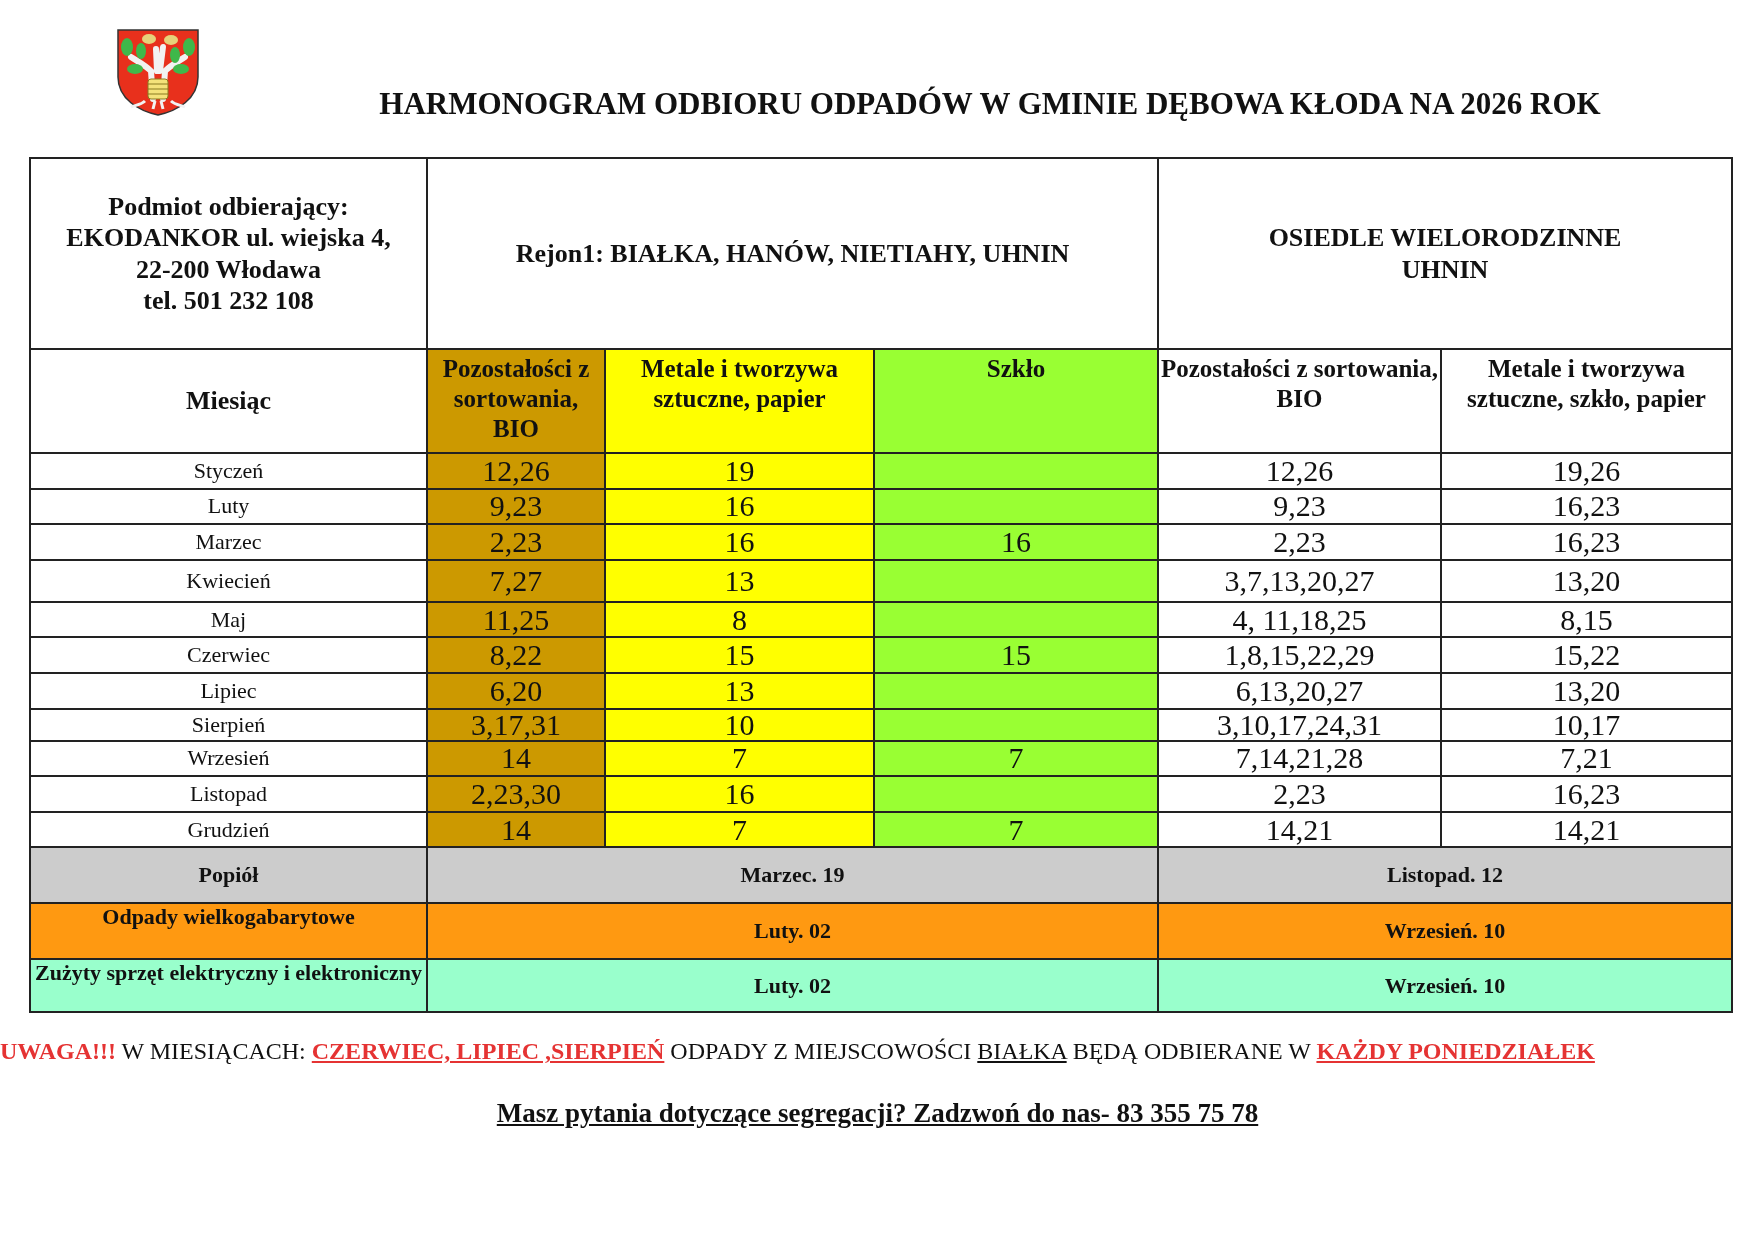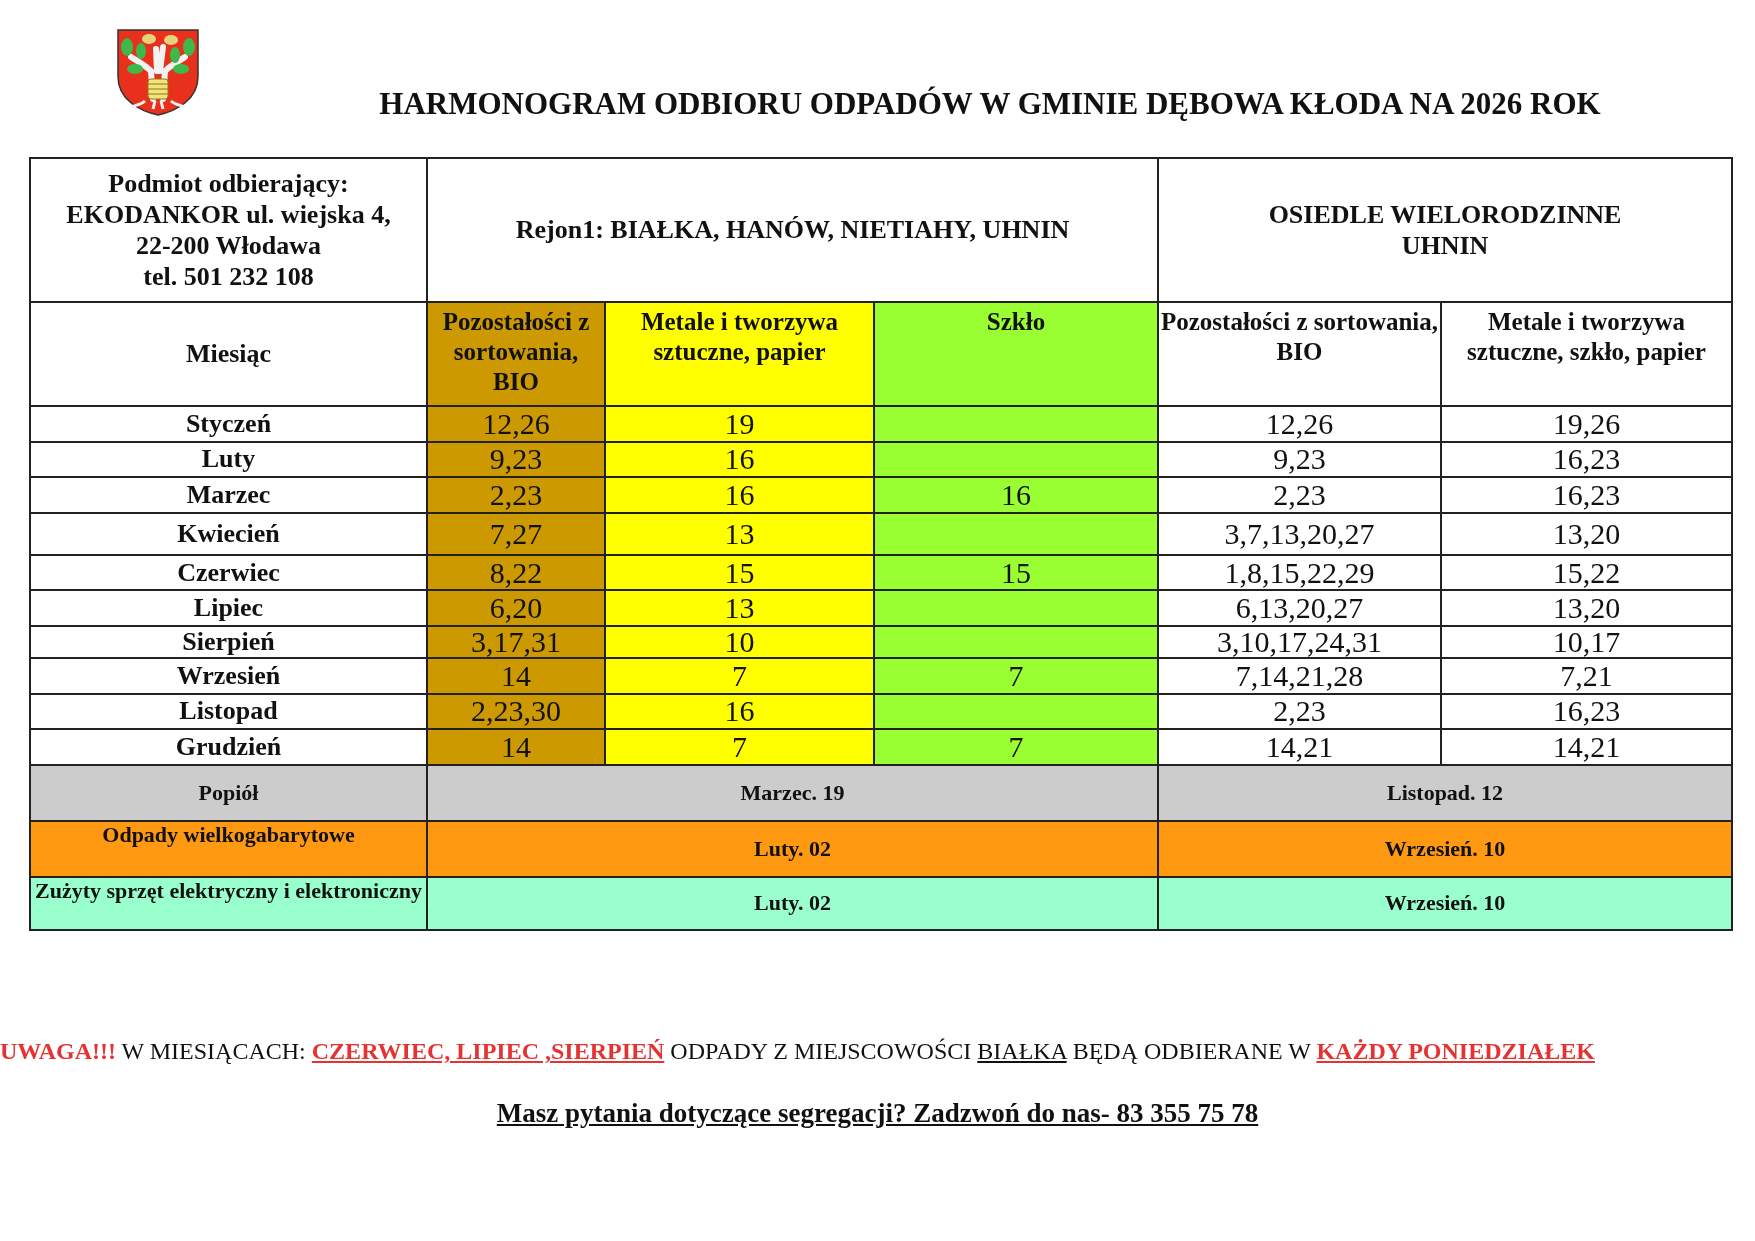--- a/index.html
+++ b/index.html
@@ -7,21 +7,21 @@
          font-family:"Liberation Serif", "DejaVu Serif", serif; color:#111; }
   .crest { position:absolute; left:115px; top:27px; width:86px; height:90px; }
   .title { position:absolute; left:300px; top:86px; width:1380px; text-align:center;
            font-weight:bold; font-size:31px; letter-spacing:0px; white-space:nowrap; }
   table.sched { position:absolute; left:29px; top:157px; border-collapse:collapse;
                 table-layout:fixed; width:1702px; }
   table.sched td { border:2px solid #222; padding:0; text-align:center; vertical-align:middle;
                    line-height:1.2; overflow:hidden; }
   .hdr-big { font-weight:bold; font-size:26px; }
   .hdr-sub { font-weight:bold; font-size:25px; vertical-align:top !important; padding-top:4px !important; }
-  .month { font-weight:bold; font-size:26px; line-height:1 !important; }
+  .month { font-weight:normal; font-size:22px; line-height:1 !important; }
   .val { font-size:30px; line-height:1 !important; }
   .c-brown { background:#cc9900; }
   .c-yellow { background:#ffff00; }
   .c-green { background:#99ff33; }
   .c-white { background:#ffffff; }
   .c-grey { background:#cccccc; }
   .c-orange { background:#ff9911; }
   .c-mint { background:#99ffcc; }
   .extra-label { font-weight:bold; font-size:22px; }
   .extra-val { font-weight:bold; font-size:22px; }
@@ -57,21 +57,21 @@
 <table class="sched">
   <colgroup>
     <col style="width:397px">
       <col style="width:178px">
       <col style="width:269px">
     <col style="width:284px">
       <col style="width:283px">
       <col style="width:291px">
   </colgroup>
   <tbody>
-      <tr style="height:144px">
+      <tr style="height:191px">
     <td class="c-white hdr-big">
       <div>Podmiot odbierający:</div>
       <div>EKODANKOR ul. wiejska 4,</div>
       <div>22-200 Włodawa</div>
       <div>tel. 501 232 108</div>
     </td>
     <td colspan="3" class="c-white hdr-big">Rejon1: BIAŁKA, HANÓW, NIETIAHY, UHNIN</td>
     <td colspan="2" class="c-white hdr-big">
       <div>OSIEDLE WIELORODZINNE</div>
       <div>UHNIN</div>
@@ -113,20 +113,28 @@
       </tr>
       <tr style="height: 42px;">
         <td class="c-white month">Kwiecień</td>
         <td class="c-brown val">7,27</td>
         <td class="c-yellow val">13</td>
         <td class="c-green val"></td>
         <td class="c-white val">3,7,13,20,27</td>
         <td class="c-white val">13,20</td>
       </tr>
       <tr style="height: 35.6px;">
+        <td class="c-white month">Maj</td>
+        <td class="c-brown val">11,25</td>
+        <td class="c-yellow val">8</td>
+        <td class="c-green val"></td>
+        <td class="c-white val">4, 11,18,25</td>
+        <td class="c-white val">8,15</td>
+      </tr>
+      <tr style="height: 35.6px;">
         <td class="c-white month">Czerwiec</td>
         <td class="c-brown val">8,22</td>
         <td class="c-yellow val">15</td>
         <td class="c-green val">15</td>
         <td class="c-white val">1,8,15,22,29</td>
         <td class="c-white val">15,22</td>
       </tr>
       <tr style="height: 35.6px;">
         <td class="c-white month">Lipiec</td>
         <td class="c-brown val">6,20</td>

